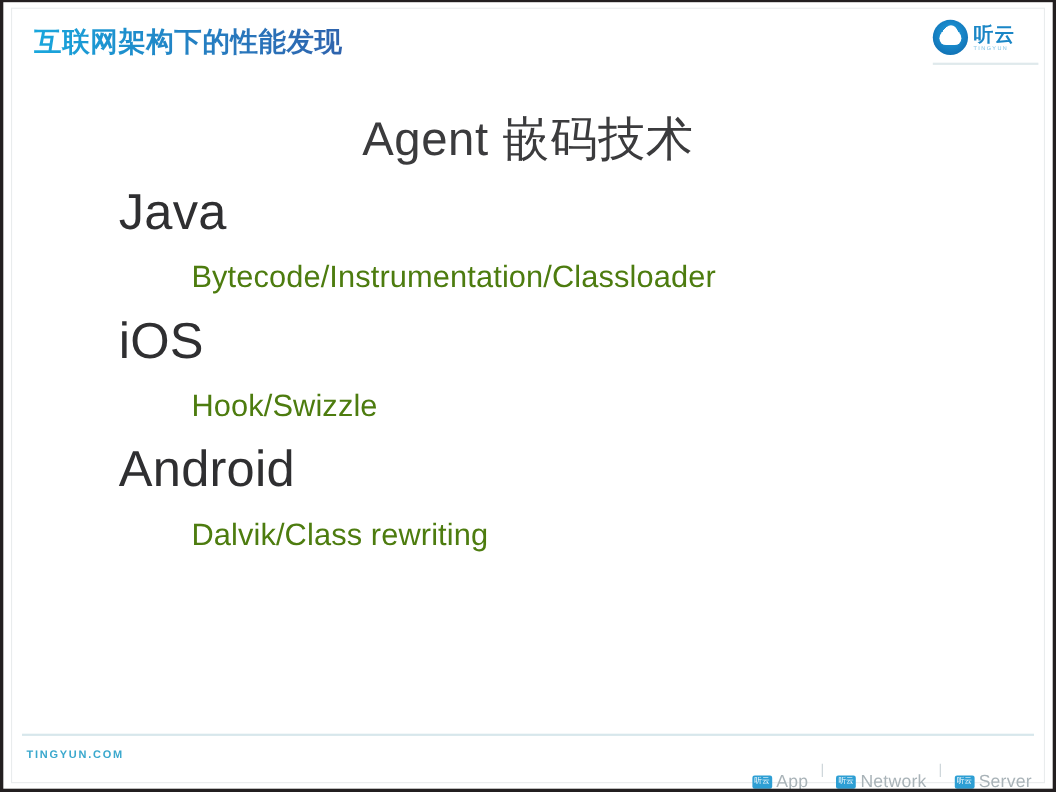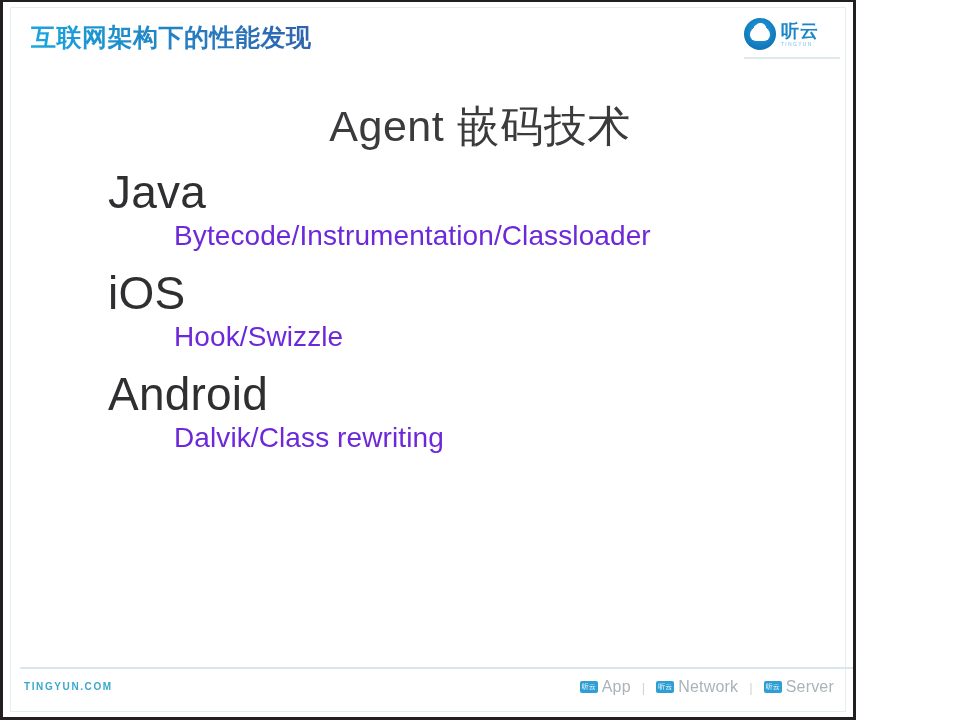--- a/index.html
+++ b/index.html
@@ -6,21 +6,21 @@
     margin: 0;
     padding: 0;
     background: #ffffff;
   }
   body {
     font-family: "Liberation Sans", "DejaVu Sans", sans-serif;
   }
 
   .slide {
     position: relative;
-    width: 856px;
+    width: 960px;
     height: 720px;
     background: #ffffff;
     box-sizing: border-box;
     overflow: hidden;
   }
 
   
   .edge {
     position: absolute;
     background: #231f20;
@@ -153,24 +153,24 @@
   .group:last-child { margin-bottom: 0; }
 
   .lv1 {
     font-size: 46px;
     color: #2f2f31;
     line-height: 1.18;
     letter-spacing: 0.2px;
   }
   .lv2 {
     font-size: 28px;
-    color: #6d28d9;
+    color: #4d7c0f;
     line-height: 1.2;
     margin-left: 66px;
-    margin-top: 0;
+    margin-top: 16px;
     letter-spacing: 0.1px;
   }
 
   
   .footer-rule {
     position: absolute;
     left: 20px;
     top: 667px;
     width: 920px;
     height: 2px;
@@ -193,20 +193,21 @@
     top: 678px;
     display: flex;
     align-items: center;
     gap: 9px;
     z-index: 10;
   }
   .prod {
     display: flex;
     align-items: center;
     gap: 4px;
+    margin-top: 24px;
   }
   .prod-badge {
     display: inline-block;
     background: #2e9fd4;
     color: #ffffff;
     font-size: 7px;
     line-height: 10px;
     padding: 1px 2px;
     border-radius: 2px;
     letter-spacing: 0px;

